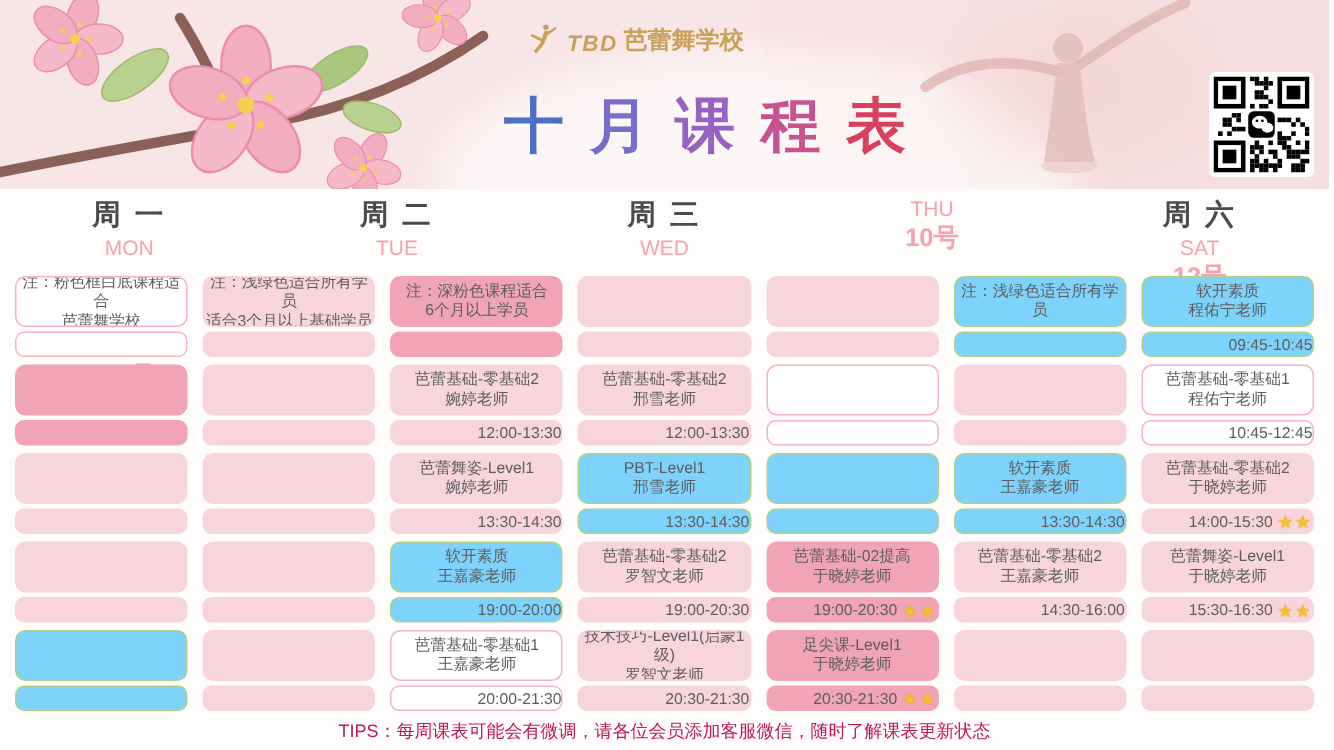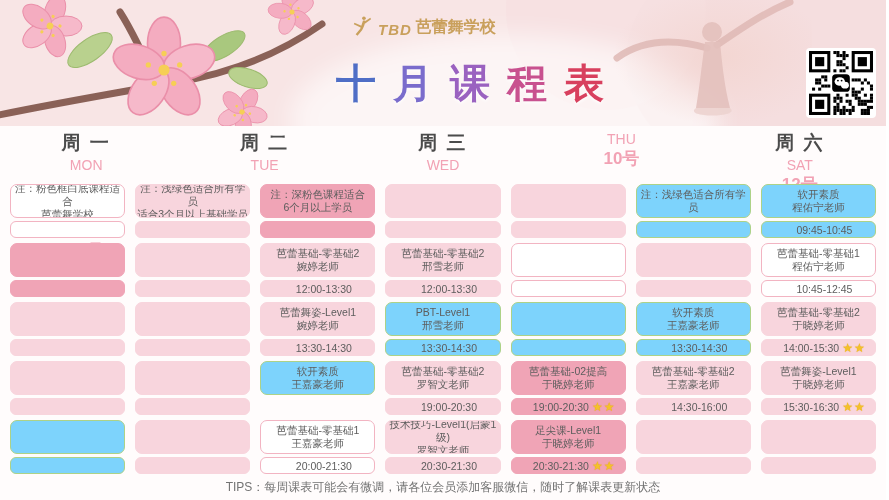--- a/index.html
+++ b/index.html
@@ -27,31 +27,31 @@
   .sched{padding:4px 10px 0 10px;}
   .days-header{display:grid;grid-template-columns:repeat(5,1fr);column-gap:26px;text-align:center;height:54px;}
   .day-zh{font-size:19px;font-weight:bold;color:#4b4b4b;letter-spacing:2px;}
   .day-en{font-size:14px;font-weight:normal;color:#f2a2b4;margin-top:1px;}
   .day-date{font-size:17px;font-weight:bold;color:#f2a2b4;min-height:16px;}
 
   .sched-row{display:grid;grid-template-columns:repeat(7,1fr);column-gap:10px;margin-bottom:5px;}
   .cell{display:flex;flex-direction:column;}
   .class-box{height:34px;border-radius:7px;display:flex;flex-direction:column;justify-content:center;align-items:center;
     font-size:10.5px;line-height:13px;color:#5d5d5d;text-align:center;box-sizing:border-box;border:1.5px solid transparent;overflow:hidden;}
-  .time-box{height:17px;margin-top:3px;border-radius:6px;display:flex;justify-content:center;align-items:center;
+  .time-box{height:17px;margin-top:3px;border-radius:6px;display:flex;justify-content:flex-end;align-items:center;
     font-size:10.5px;color:#5d5d5d;box-sizing:border-box;border:1.5px solid transparent;padding-left:12px;}
   .v-white .class-box,.v-white .time-box{background:#ffffff;border-color:#f2b4c2;}
   .v-light .class-box,.v-light .time-box{background:#f8d5dd;border-color:#f8d5dd;}
   .v-dark .class-box,.v-dark .time-box{background:#f0a4b6;border-color:#f0a4b6;}
   .v-green .class-box,.v-green .time-box{background:#7dd3fc;border-color:#add287;}
   .stars{color:#f4c12a;font-size:12px;margin-left:3px;letter-spacing:1px;text-shadow:0 0 1px #d99c00;}
   .stars:empty{display:none;}
   .l2:empty{display:none;}
 
-  .tips{position:absolute;left:0;right:0;bottom:4px;text-align:center;font-size:12px;color:#737373;}
+  .tips{position:absolute;left:0;right:0;bottom:4px;text-align:center;font-size:12px;color:#be185d;}
 </style>
 </head>
 <body>
 
 <div class="page">
 
   <div class="banner">
     <div class="banner-blob"></div>
     <div class="banner-blob2"></div>
     <div class="banner-wave"></div>
@@ -508,20 +508,24 @@
     <div class="time-box">
       <span></span>
 
     </div>
   </div>
           <div class="cell v-green">
     <div class="class-box">
       <div>软开素质</div>
       <div class="l2">王嘉豪老师</div>
     </div>
+    <div class="time-box">
+      <span>19:00-20:00</span>
+
+    </div>
   </div>
           <div class="cell v-light">
     <div class="class-box">
       <div>芭蕾基础-零基础2</div>
       <div class="l2">罗智文老师</div>
     </div>
     <div class="time-box">
       <span>19:00-20:30</span>
 
     </div>

